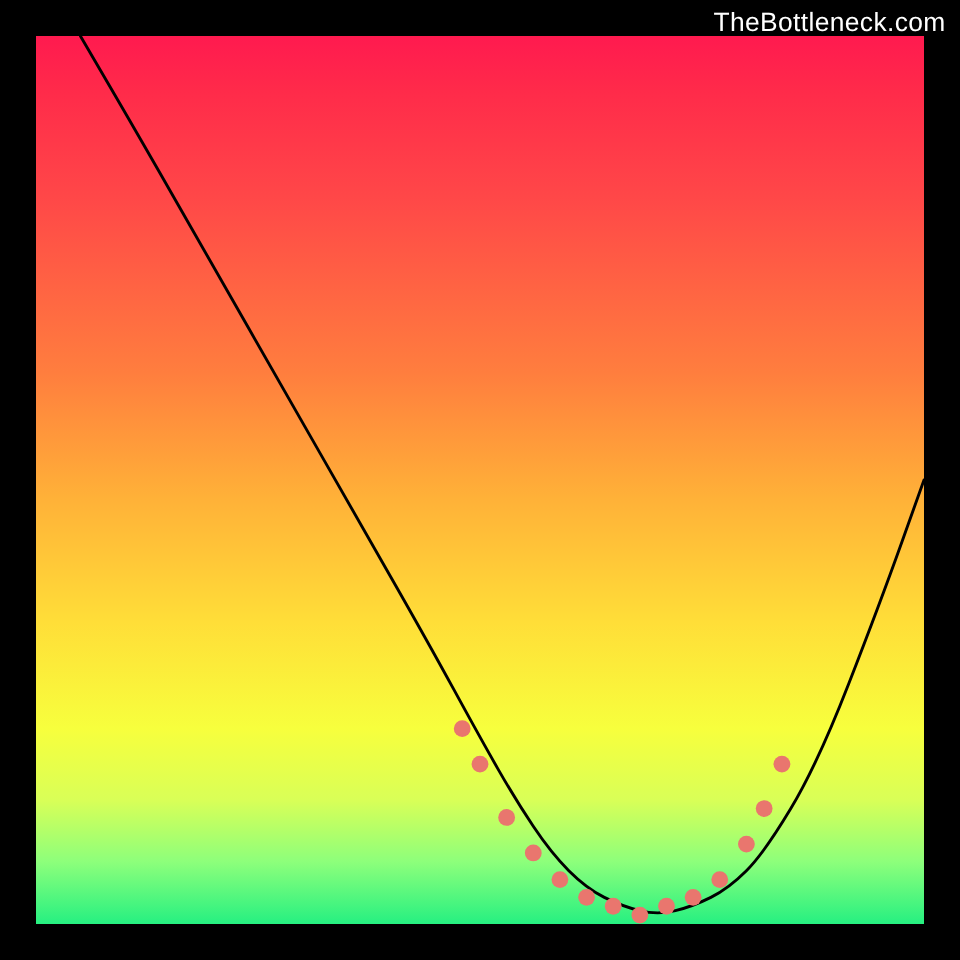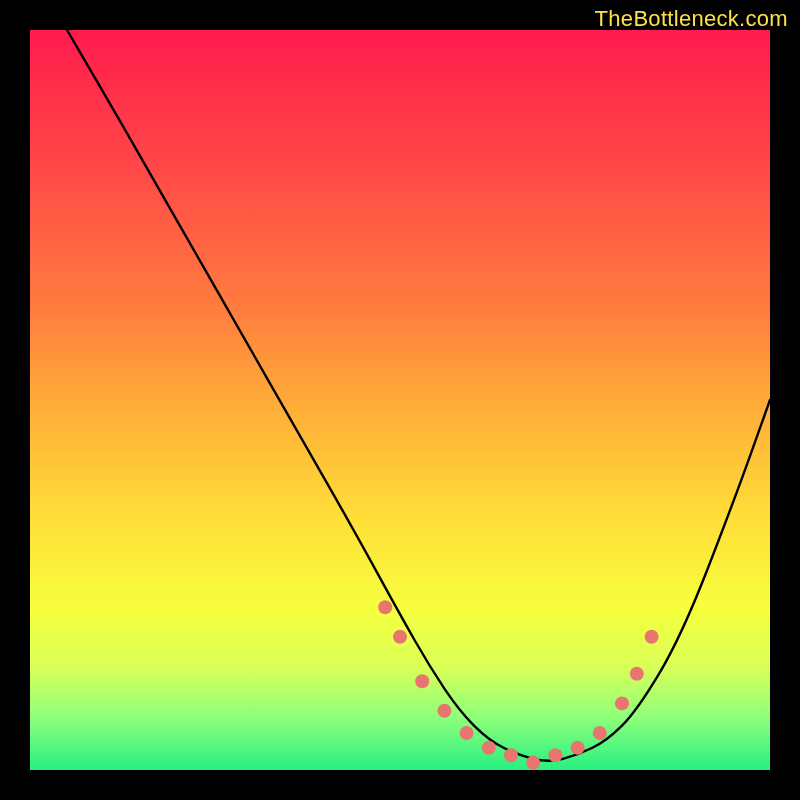--- a/index.html
+++ b/index.html
@@ -14,21 +14,21 @@
   .frame {
     position: relative;
     width: 800px;
     height: 800px;
     background: #000;
   }
   .watermark {
     position: absolute;
     top: 6px;
     right: 12px;
-    color: #fde047;
+    color: #ffffff;
     font-size: 22px;
     font-weight: 500;
     letter-spacing: 0.3px;
     z-index: 5;
   }
   .plot-area {
     position: absolute;
     left: 30px;
     top: 30px;
     width: 740px;

